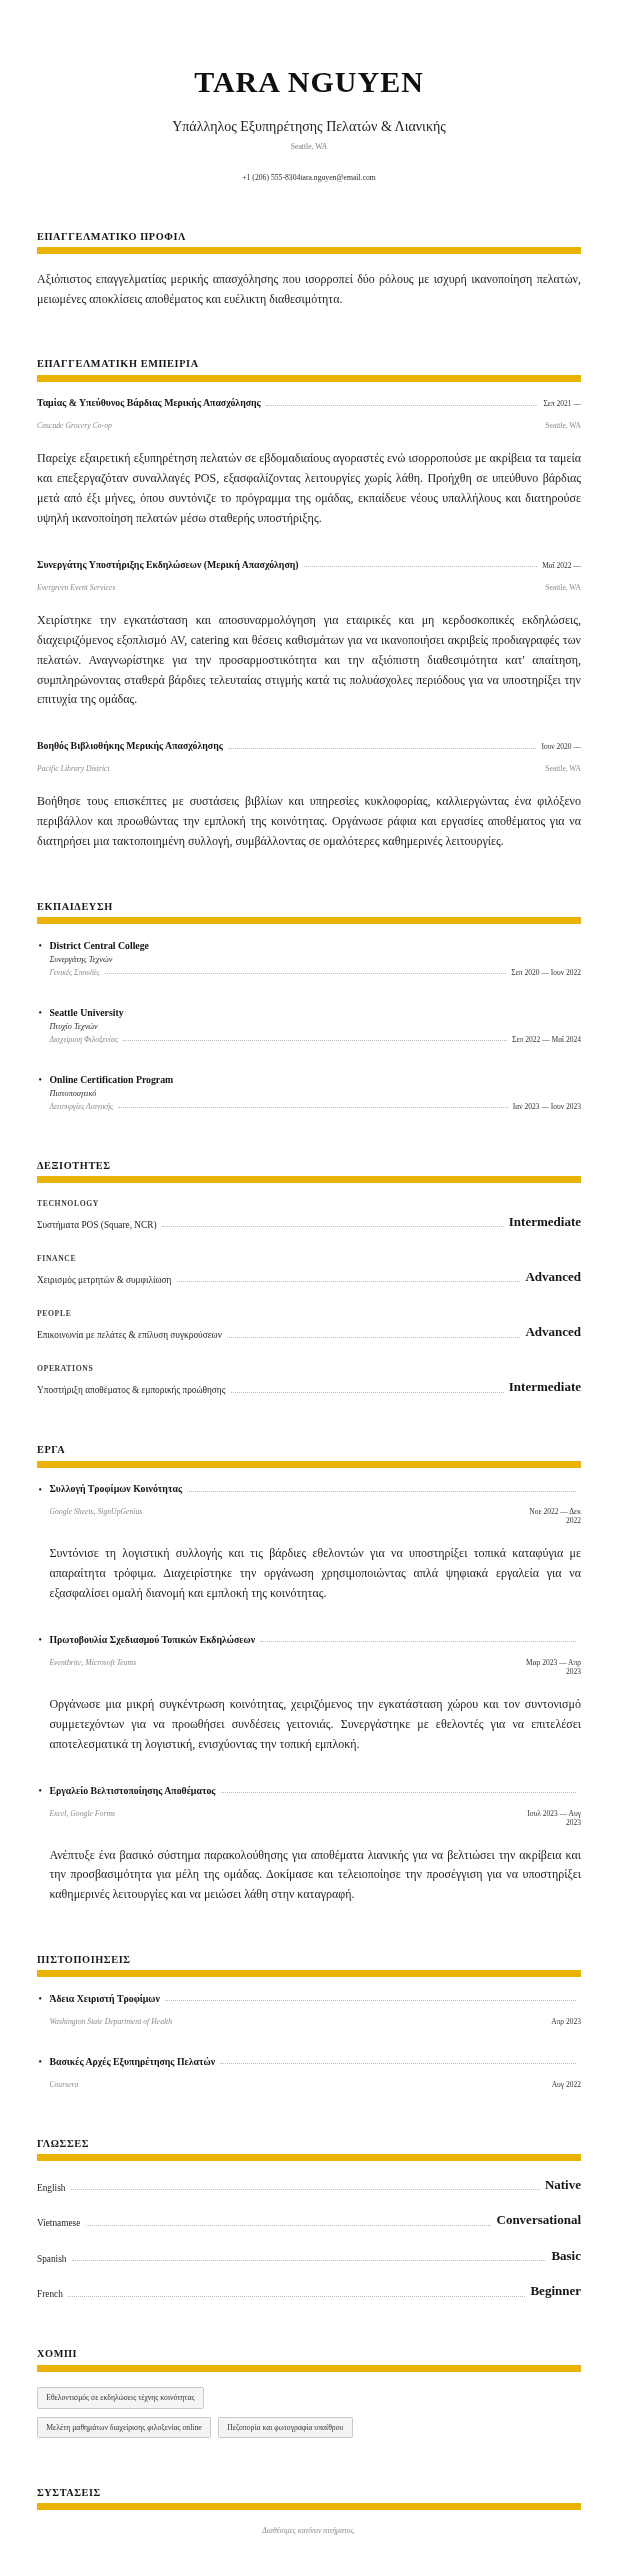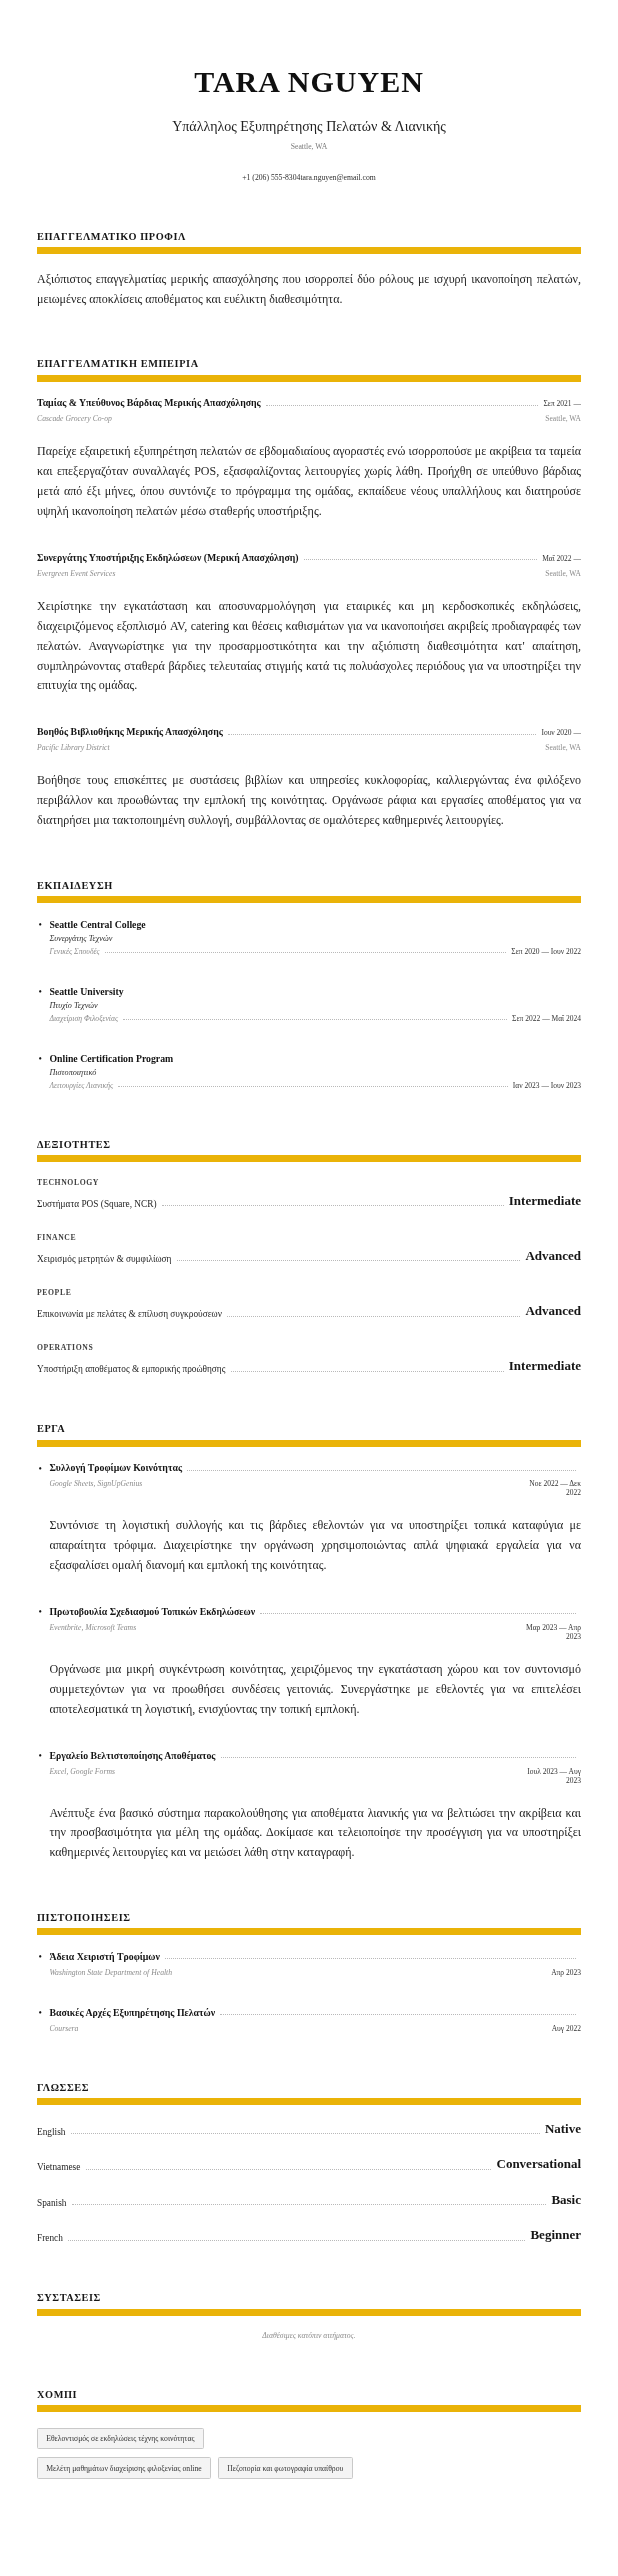--- a/index.html
+++ b/index.html
@@ -15,21 +15,21 @@
   
   .section-heading { font-size: 10.3px; font-weight: 700; letter-spacing: 0.6px; margin: 49px 0 15.5px; padding-bottom: 5.2px; border-bottom: 7px solid #eab308; color: #161616; }
   .body-text { font-size: 12px; line-height: 1.66; text-align: justify; color: #1e1e1e; font-family: Liberation Serif, serif; }
 
   
   .entry { margin-bottom: 30px; }
   .row { display: flex; align-items: flex-end; }
   .leader { flex: 1 1 auto; border-bottom: 0.5px dotted #b9b9b9; margin: 0 5.2px 2.6px 5.2px; min-width: 12.4px; }
   .entry-title { font-size: 9.8px; font-weight: 700; color: #141414; max-width: 78%; }
   .dates { font-size: 7.5px; color: #333333; text-align: right; max-width: 77px; }
-  .meta-row { display: flex; justify-content: space-between; align-items: flex-start; margin-top: 6px; }
+  .meta-row { display: flex; justify-content: space-between; align-items: flex-start; margin-top: 13px; }
   .meta-left { font-size: 7.7px; font-style: italic; color: #8b8b8b; }
   .meta-right { font-size: 7.5px; color: #8b8b8b; text-align: right; max-width: 67px; }
   .meta-right.dark { color: #333333; }
   .desc { margin-top: 19px; }
 
   .bullet-entry { position: relative; padding-left: 12.4px; }
   .bullet-entry::before { content: "\2022"; position: absolute; left: 1.5px; top: 0.5px; font-size: 9.8px; color: #141414; }
 
   
   .edu-degree { font-size: 8.2px; font-style: italic; color: #2c2c2c; margin-top: 4.1px; }
@@ -110,21 +110,21 @@
         <span class="meta-right">Seattle, WA</span>
       </div>
       <p class="body-text desc">Βοήθησε τους επισκέπτες με συστάσεις βιβλίων και υπηρεσίες κυκλοφορίας, καλλιεργώντας ένα φιλόξενο περιβάλλον και προωθώντας την εμπλοκή της κοινότητας. Οργάνωσε ράφια και εργασίες αποθέματος για να διατηρήσει μια τακτοποιημένη συλλογή, συμβάλλοντας σε ομαλότερες καθημερινές λειτουργίες.</p>
     </div>
   </section>
 
   <section>
     <h2 class="section-heading">ΕΚΠΑΙΔΕΥΣΗ</h2>
 
     <div class="entry bullet-entry">
-      <div class="entry-title">Seattle Central College</div>
+      <div class="entry-title">District Central College</div>
       <div class="edu-degree">Συνεργάτης Τεχνών</div>
       <div class="row edu-detail">
         <span class="edu-field">Γενικές Σπουδές</span>
         <span class="leader"></span>
         <span class="dates">Σεπ 2020 — Ιουν 2022</span>
       </div>
     </div>
 
     <div class="entry bullet-entry">
       <div class="entry-title">Seattle University</div>
@@ -272,29 +272,29 @@
       <span class="lang-level">Basic</span>
     </div>
     <div class="row lang-row">
       <span class="lang-name">French</span>
       <span class="leader"></span>
       <span class="lang-level">Beginner</span>
     </div>
   </section>
 
   <section>
-    <h2 class="section-heading">ΣΥΣΤΑΣΕΙΣ</h2>
-    <div class="refs-text">Διαθέσιμες κατόπιν αιτήματος.</div>
-  </section>
-
-  <section>
     <h2 class="section-heading">ΧΟΜΠΙ</h2>
     <div class="chips-row">
       <span class="chip">Εθελοντισμός σε εκδηλώσεις τέχνης κοινότητας</span>
     </div>
     <div class="chips-row">
       <span class="chip">Μελέτη μαθημάτων διαχείρισης φιλοξενίας online</span>
       <span class="chip">Πεζοπορία και φωτογραφία υπαίθρου</span>
     </div>
   </section>
 
+  <section>
+    <h2 class="section-heading">ΣΥΣΤΑΣΕΙΣ</h2>
+    <div class="refs-text">Διαθέσιμες κατόπιν αιτήματος.</div>
+  </section>
+
 </div>
 
 
 </body></html>

